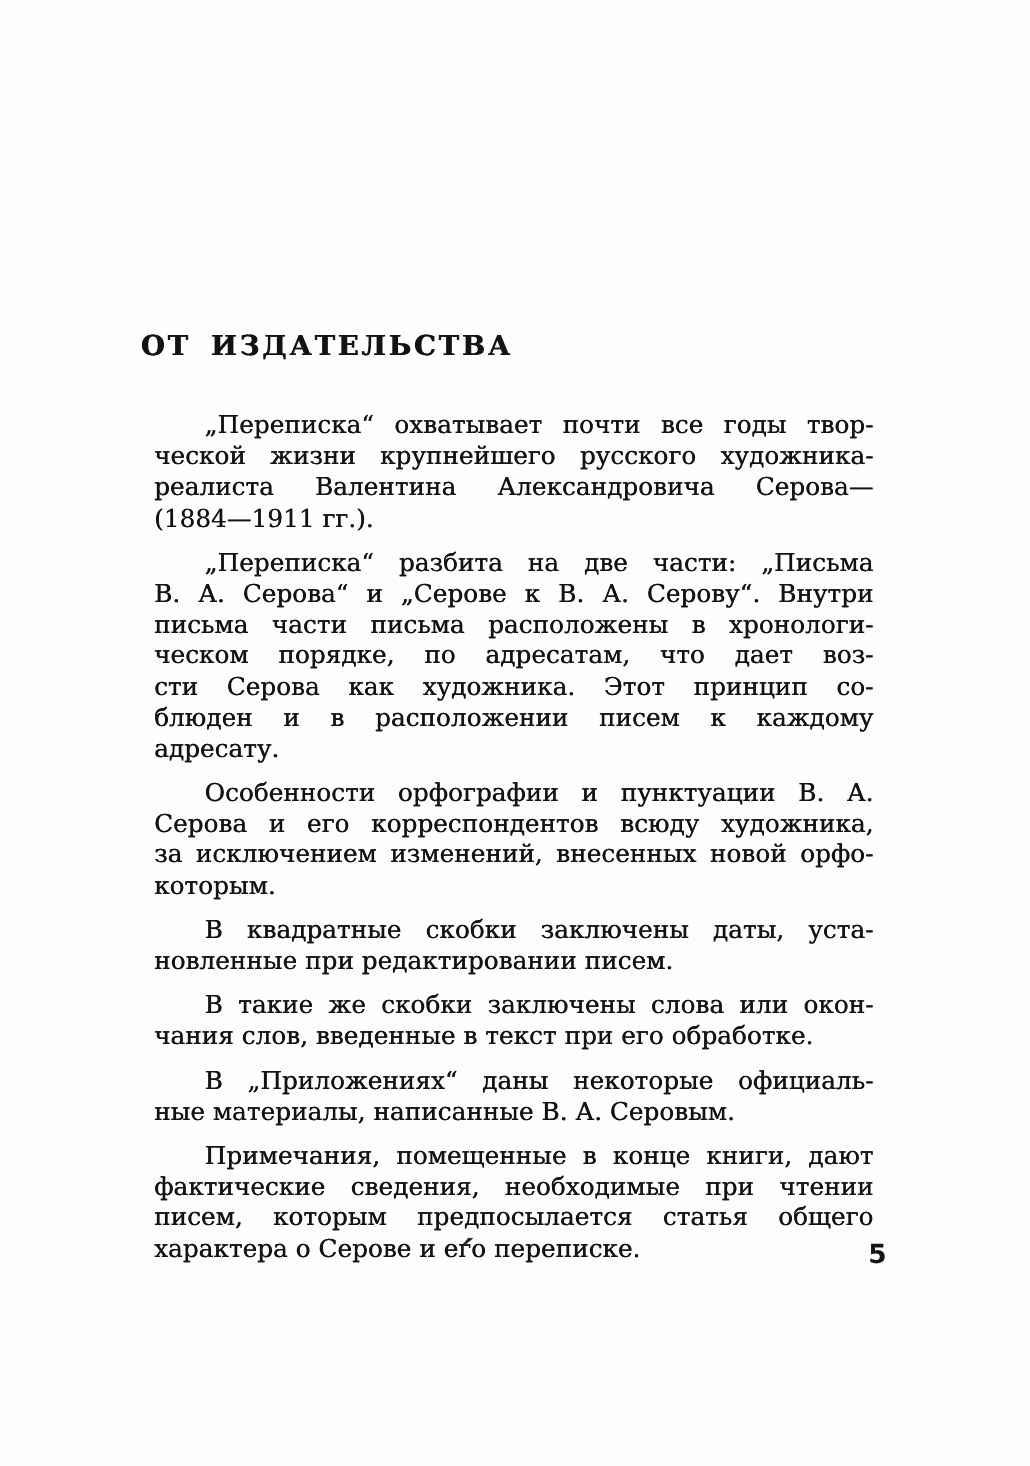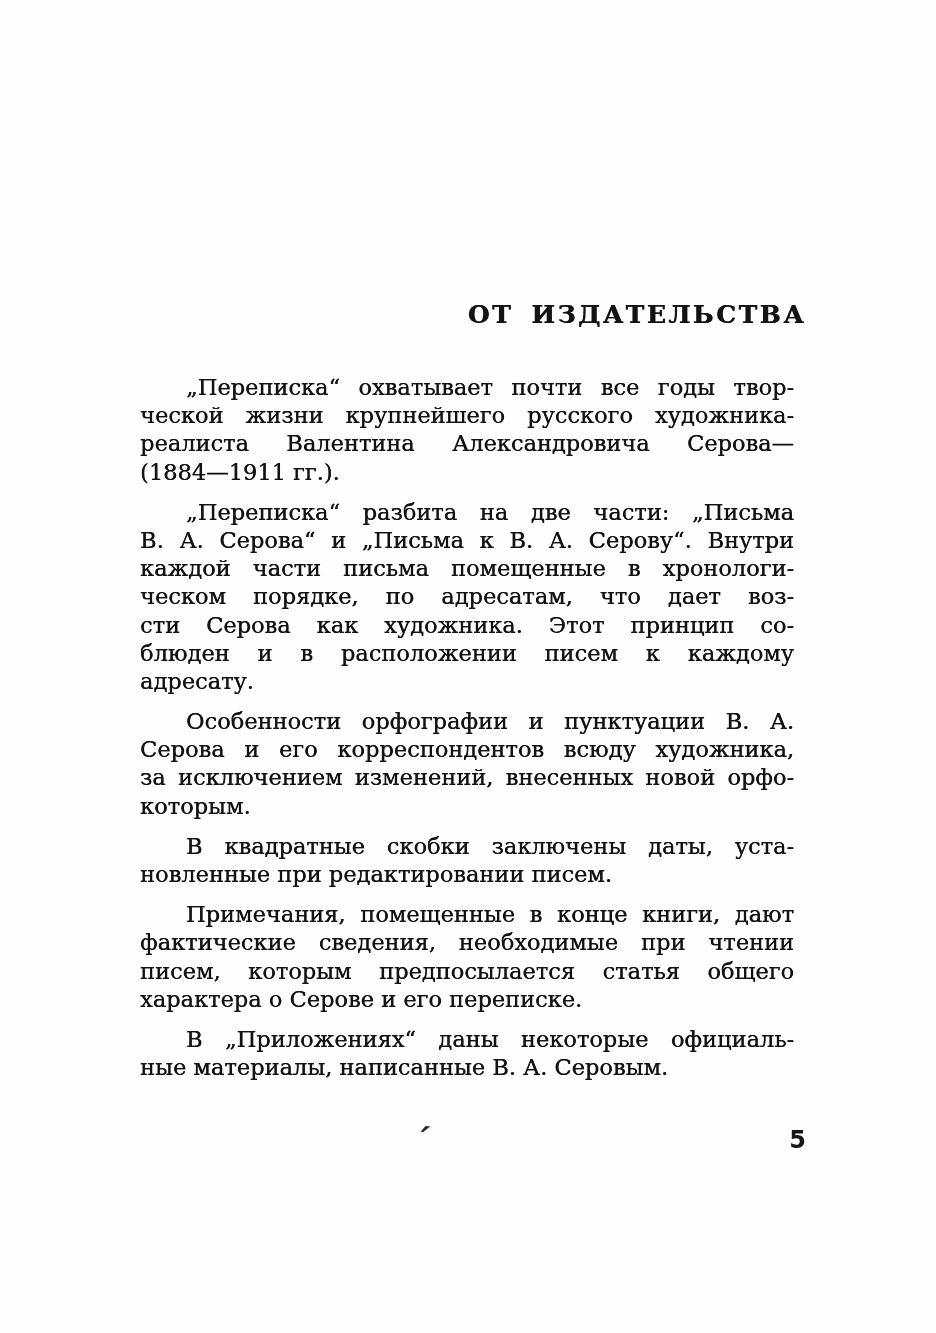--- a/index.html
+++ b/index.html
@@ -11,21 +11,21 @@
     color:#131313;
     overflow:hidden;
   }
   .page{
     position:absolute;inset:0;
     background:#fefefe;
   }
   .heading{
     position:absolute;
     top:300px;left:128px;width:678px;
-    text-align:right;
+    text-align:left;
     font-weight:bold;
     font-size:25px;
     letter-spacing:2.5px;
     word-spacing:7px;
     text-shadow:0.5px 0 0 currentColor;
     white-space:nowrap;
   }
   .textblock{
     position:absolute;
     top:361px;left:128px;width:678px;
@@ -72,51 +72,55 @@
 
     <div class="paragraph">
       <div class="line first">„Переписка“ охватывает почти все годы твор-</div>
       <div class="line">ческой жизни крупнейшего русского художника-</div>
       <div class="line">реалиста Валентина Александровича Серова—</div>
       <div class="line last">(1884—1911 гг.).</div>
     </div>
 
     <div class="paragraph">
       <div class="line first">„Переписка“ разбита на две части: „Письма</div>
-      <div class="line">В. А. Серова“ и „Письма к В. А. Серову“. Внутри</div>
-      <div class="line">каждой части письма помещенные в хронологи-</div>
+      <div class="line">В. А. Серова“ и „Серове к В. А. Серову“. Внутри</div>
+      <div class="line">письма части письма расположены в хронологи-</div>
       <div class="line">ческом порядке, по адресатам, что дает воз-</div>
       <div class="line">сти Серова как художника. Этот принцип со-</div>
       <div class="line">блюден и в расположении писем к каждому</div>
       <div class="line last">адресату.</div>
     </div>
 
     <div class="paragraph">
       <div class="line first">Особенности орфографии и пунктуации В. А.</div>
       <div class="line">Серова и его корреспондентов всюду художника,</div>
       <div class="line">за исключением изменений, внесенных новой орфо-</div>
       <div class="line last">которым.</div>
     </div>
 
     <div class="paragraph">
       <div class="line first">В квадратные скобки заключены даты, уста-</div>
       <div class="line last">новленные при редактировании писем.</div>
     </div>
 
+    <div class="paragraph">
+      <div class="line first">В такие же скобки заключены слова или окон-</div>
+      <div class="line last">чания слов, введенные в текст при его обработке.</div>
+    </div>
+
+    <div class="paragraph">
+      <div class="line first">В „Приложениях“ даны некоторые официаль-</div>
+      <div class="line last">ные материалы, написанные В. А. Серовым.</div>
+    </div>
 
     <div class="paragraph">
       <div class="line first">Примечания, помещенные в конце книги, дают</div>
       <div class="line">фактические сведения, необходимые при чтении</div>
       <div class="line">писем, которым предпосылается статья общего</div>
       <div class="line last">характера о Серове и его переписке.</div>
-    </div>
-
-    <div class="paragraph">
-      <div class="line first">В „Приложениях“ даны некоторые официаль-</div>
-      <div class="line last">ные материалы, написанные В. А. Серовым.</div>
     </div>
 
   </div>
 
   <div class="stray-mark">´</div>
 
   <div class="page-number">5</div>
 
 </div>
 

